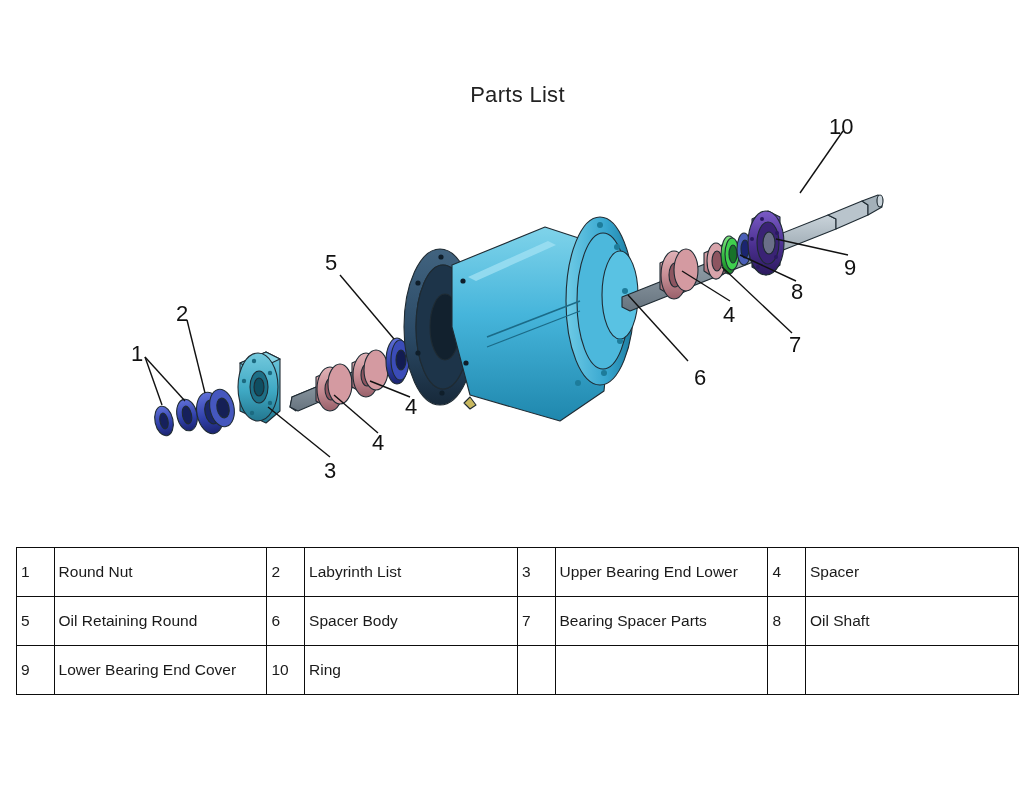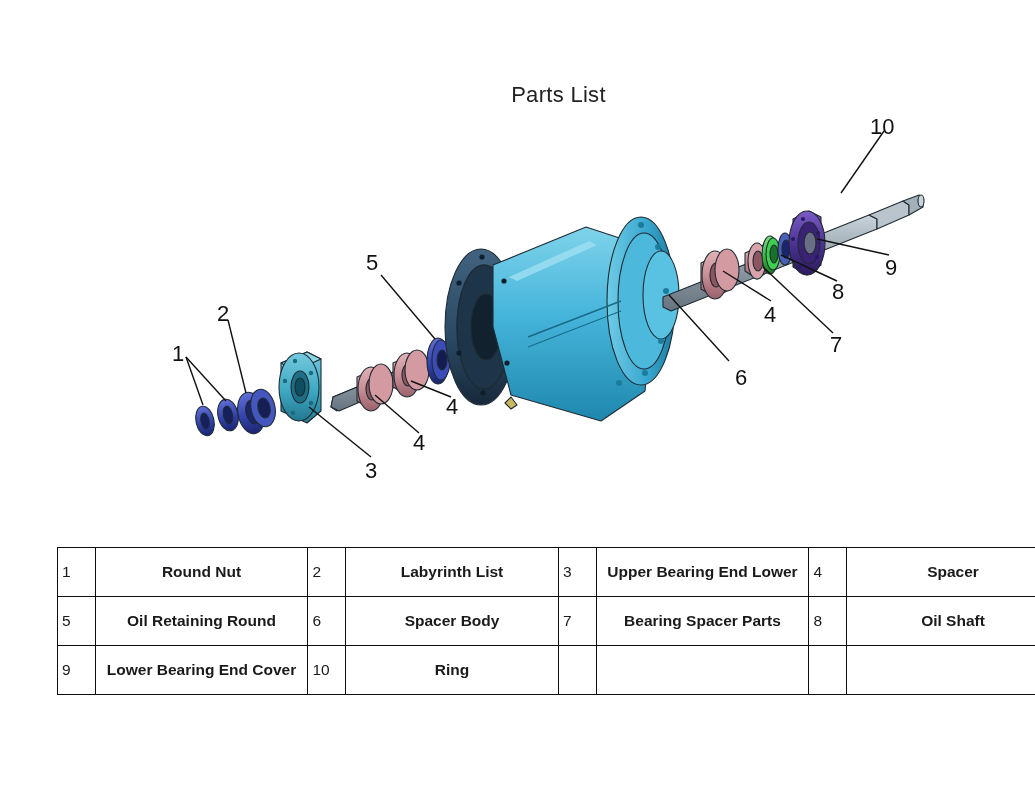--- a/index.html
+++ b/index.html
@@ -12,21 +12,20 @@
     height: 793px;
     font-family: "Liberation Sans", sans-serif;
     color: #1a1a1a;
     position: relative;
     overflow: hidden;
   }
   .page {
     position: relative;
     width: 827px;
     height: 793px;
-    margin-left: 41px;
   }
   #diagram-title {
     position: absolute;
     left: 0;
     top: 82px;
     width: 1035px;
     text-align: center;
     font-size: 22px;
     color: #222;
     letter-spacing: 0.3px;
@@ -68,22 +67,21 @@
     padding: 0 4px;
     vertical-align: middle;
   }
   td.num-cell {
     width: 36px;
     text-align: left;
     padding-left: 12px;
     font-size: 15px;
   }
   td.name-cell {
-    text-align: center;
-    font-weight: bold;
+    text-align: left;
   }
   td.empty-cell {
     background: #fff;
   }
   .col-a { width: 36px; }
   .col-b { width: 204px; }
 </style>
 </head>
 <body>
 

